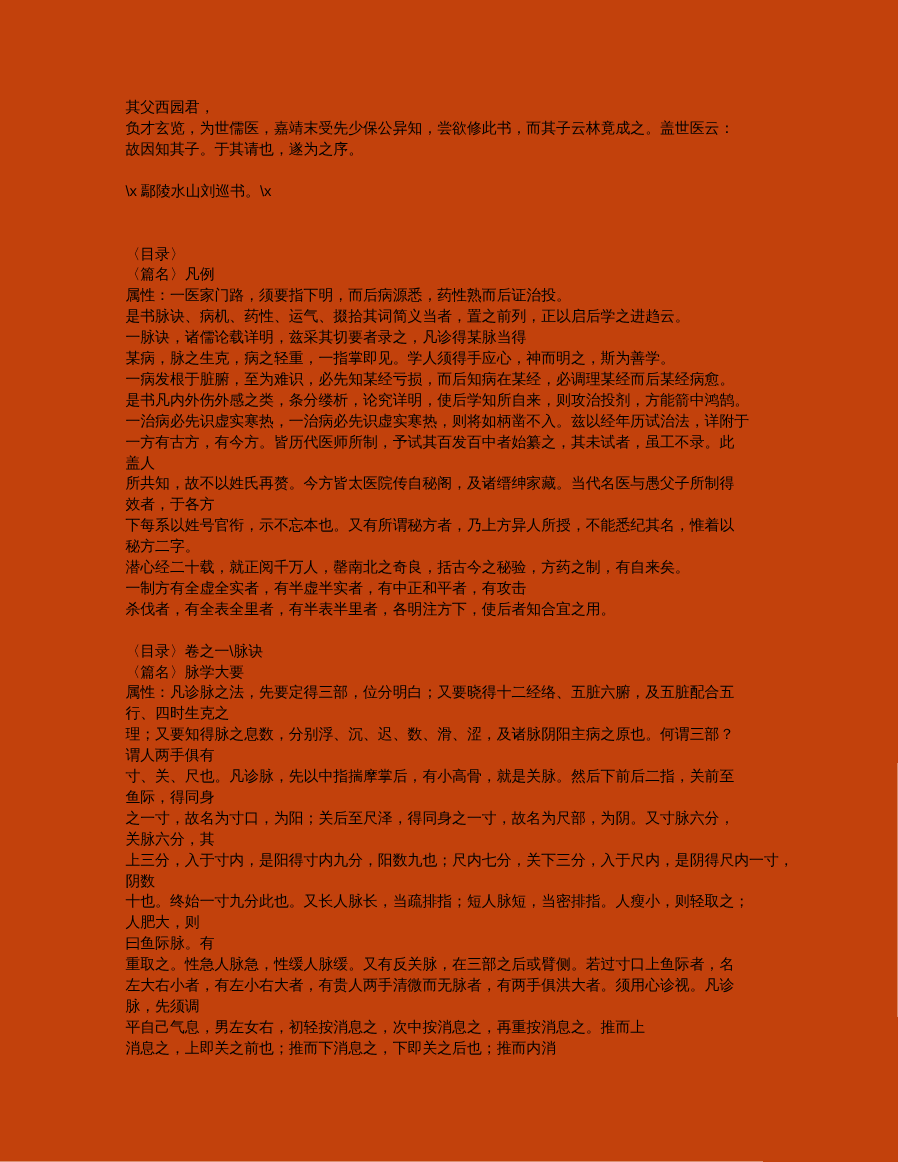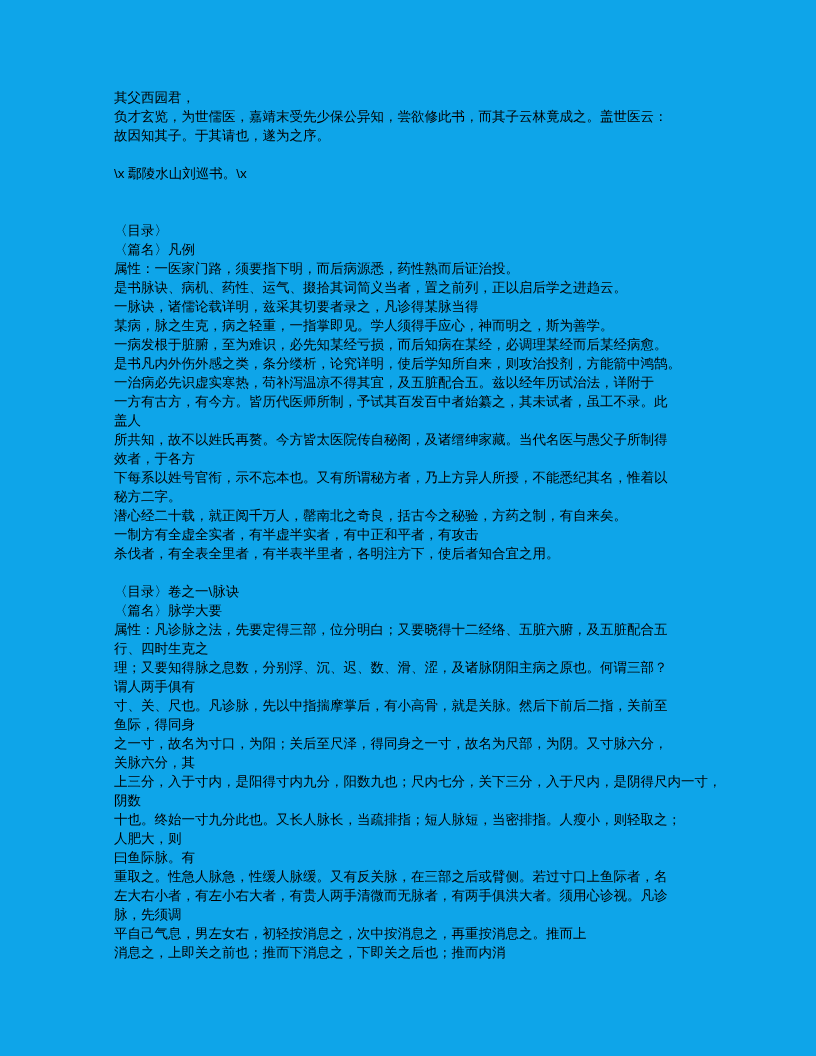--- a/index.html
+++ b/index.html
@@ -12,21 +12,21 @@
     background: #ffffff;
     color: #000000;
     font-family: "Liberation Sans", "DejaVu Sans", sans-serif;
     overflow: hidden;
   }
   .page {
     box-sizing: border-box;
     width: 816px;
     height: 1056px;
     padding: 88px 46px 36px 114px;
-    background: #0ea5e9;
+    background: #c2410c;
     overflow: hidden;
   }
   .text-block {
     font-size: 13.5px;
     line-height: 19px;
   }
   .line {
     min-height: 19px;
     white-space: pre-wrap;
     word-break: break-all;
@@ -45,21 +45,21 @@
       <div class="line"></div>
       <div class="line"></div>
       <div class="line">〈目录〉</div>
       <div class="line">〈篇名〉凡例</div>
       <div class="line">属性：一医家门路，须要指下明，而后病源悉，药性熟而后证治投。</div>
       <div class="line">是书脉诀、病机、药性、运气、掇拾其词简义当者，置之前列，正以启后学之进趋云。</div>
       <div class="line">一脉诀，诸儒论载详明，兹采其切要者录之，凡诊得某脉当得</div>
       <div class="line">某病，脉之生克，病之轻重，一指掌即见。学人须得手应心，神而明之，斯为善学。</div>
       <div class="line">一病发根于脏腑，至为难识，必先知某经亏损，而后知病在某经，必调理某经而后某经病愈。</div>
       <div class="line">是书凡内外伤外感之类，条分缕析，论究详明，使后学知所自来，则攻治投剂，方能箭中鸿鹄。</div>
-      <div class="line">一治病必先识虚实寒热，苟补泻温凉不得其宜，及五脏配合五。兹以经年历试治法，详附于</div>
+      <div class="line">一治病必先识虚实寒热，一治病必先识虚实寒热，则将如柄凿不入。兹以经年历试治法，详附于</div>
       <div class="line">一方有古方，有今方。皆历代医师所制，予试其百发百中者始纂之，其未试者，虽工不录。此</div>
       <div class="line">盖人</div>
       <div class="line">所共知，故不以姓氏再赘。今方皆太医院传自秘阁，及诸缙绅家藏。当代名医与愚父子所制得</div>
       <div class="line">效者，于各方</div>
       <div class="line">下每系以姓号官衔，示不忘本也。又有所谓秘方者，乃上方异人所授，不能悉纪其名，惟着以</div>
       <div class="line">秘方二字。</div>
       <div class="line">潜心经二十载，就正阅千万人，罄南北之奇良，括古今之秘验，方药之制，有自来矣。</div>
       <div class="line">一制方有全虚全实者，有半虚半实者，有中正和平者，有攻击</div>
       <div class="line">杀伐者，有全表全里者，有半表半里者，各明注方下，使后者知合宜之用。</div>
       <div class="line"></div>

